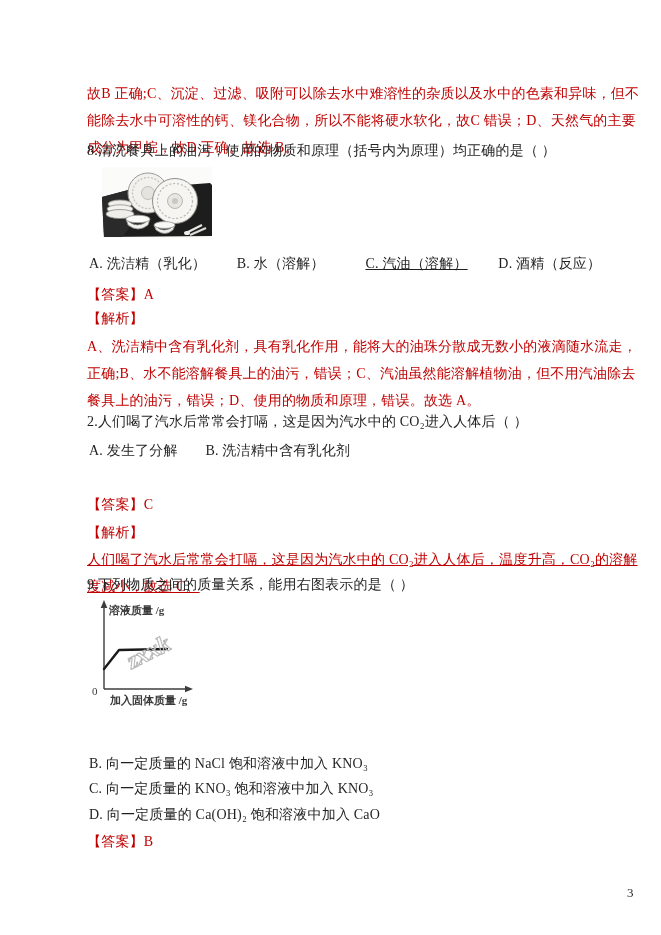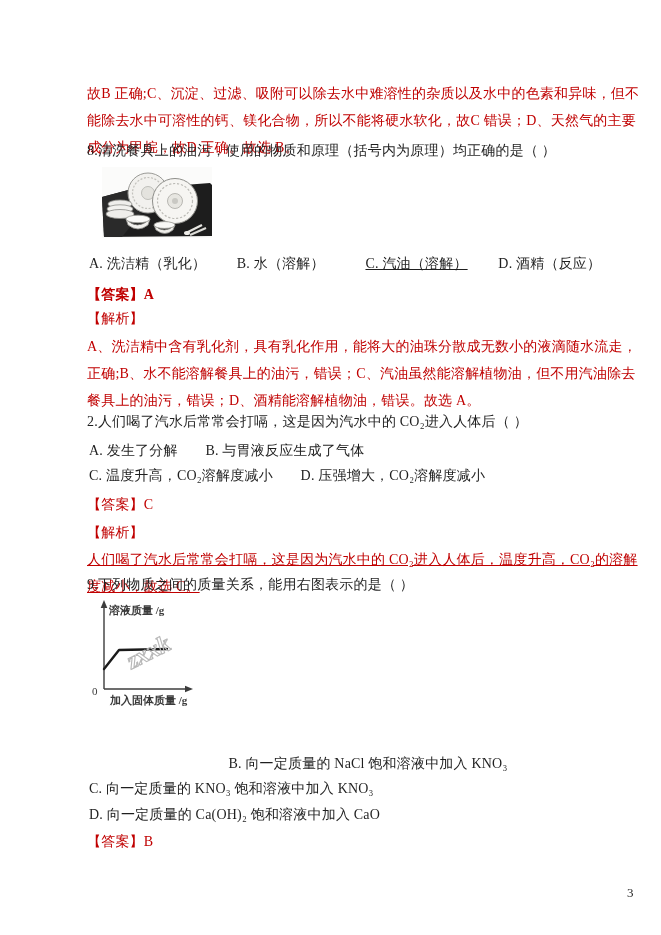--- a/index.html
+++ b/index.html
@@ -60,37 +60,33 @@
     </svg>
   </div>
 
   <div class="blk optrow" style="top:250px;left:57px;">
     <span style="margin-right:27px;">A. 洗洁精（乳化）</span>
     <span style="margin-right:37px;text-align:center;">B. 水（溶解）</span>
     <span style="margin-right:27px;text-decoration:underline;">C. 汽油（溶解）</span>
     <span>D. 酒精（反应）</span>
   </div>
 
-  <div class="blk red" style="top:281px;font-weight:bold;">
+  <div class="blk red" style="top:281px;">
     <span>【答案】</span><span>A</span>
   </div>
 
   <div class="blk red" style="top:305px;">【解析】</div>
 
-  <div class="blk red" style="top:333px;">A、洗洁精中含有乳化剂，具有乳化作用，能将大的油珠分散成无数小的液滴随水流走，正确;B、水不能溶解餐具上的油污，错误；C、汽油虽然能溶解植物油，但不用汽油除去餐具上的油污，错误；D、酒精能溶解植物油，错误。故选 A。</div>
+  <div class="blk red" style="top:333px;">A、洗洁精中含有乳化剂，具有乳化作用，能将大的油珠分散成无数小的液滴随水流走，正确;B、水不能溶解餐具上的油污，错误；C、汽油虽然能溶解植物油，但不用汽油除去餐具上的油污，错误；D、使用的物质和原理，错误。故选 A。</div>
 
   <div class="blk" style="top:408px;">2.人们喝了汽水后常常会打嗝，这是因为汽水中的 CO₂进入人体后（  ）</div>
 
   <div class="blk optrow" style="top:437px;left:57px;">
     <span style="margin-right:24px;">A.  发生了分解</span>
-    <span>B.  与胃液反应生成了气体</span>
-  </div>
-  <div class="blk optrow" style="top:462px;left:57px;">
-    <span style="margin-right:24px;">C.  温度升高，CO₂溶解度减小</span>
-    <span>D.  压强增大，CO₂溶解度减小</span>
+    <span>B.  洗洁精中含有乳化剂</span>
   </div>
 
   <div class="blk red" style="top:491px;">
     <span>【答案】</span><span>C</span>
   </div>
 
   <div class="blk red" style="top:519px;">【解析】</div>
 
   <div class="blk red" style="top:546px;text-decoration:underline;">人们喝了汽水后常常会打嗝，这是因为汽水中的 CO₂进入人体后，温度升高，CO₂的溶解度减小，故选 C。</div>
 
@@ -107,21 +103,21 @@
       <path d="M14 72 L29 53 L77 52" fill="none" stroke="#1b1b1b" stroke-width="2.4" stroke-linejoin="round" stroke-linecap="round"></path>
 
       <text x="62" y="62" transform="rotate(-27 62 62)" font-size="24" font-style="italic" font-weight="bold" fill="none" stroke="#b8b8b8" stroke-width="1.1" text-anchor="middle">zxxk</text>
 
       <text x="19" y="17" font-size="11" fill="#3a3a3a" font-weight="bold">溶液质量 /g</text>
       <text x="2" y="98" font-size="11" fill="#3a3a3a">0</text>
       <text x="20" y="107" font-size="11" fill="#3a3a3a" font-weight="bold">加入固体质量 /g</text>
     </svg>
   </div>
 
-  <div class="blk" style="top:750px;left:57px;text-align:center;">B. 向一定质量的 NaCl 饱和溶液中加入 KNO₃</div>
+  <div class="blk" style="top:750px;left:57px;">B. 向一定质量的 NaCl 饱和溶液中加入 KNO₃</div>
   <div class="blk" style="top:775px;left:57px;">C. 向一定质量的 KNO₃ 饱和溶液中加入 KNO₃</div>
   <div class="blk" style="top:801px;left:57px;">D. 向一定质量的 Ca(OH)₂ 饱和溶液中加入 CaO</div>
 
   <div class="blk red" style="top:828px;">
     <span>【答案】</span><span>B</span>
   </div>
 
   <div class="pagenum">3</div>
 
 </div>

